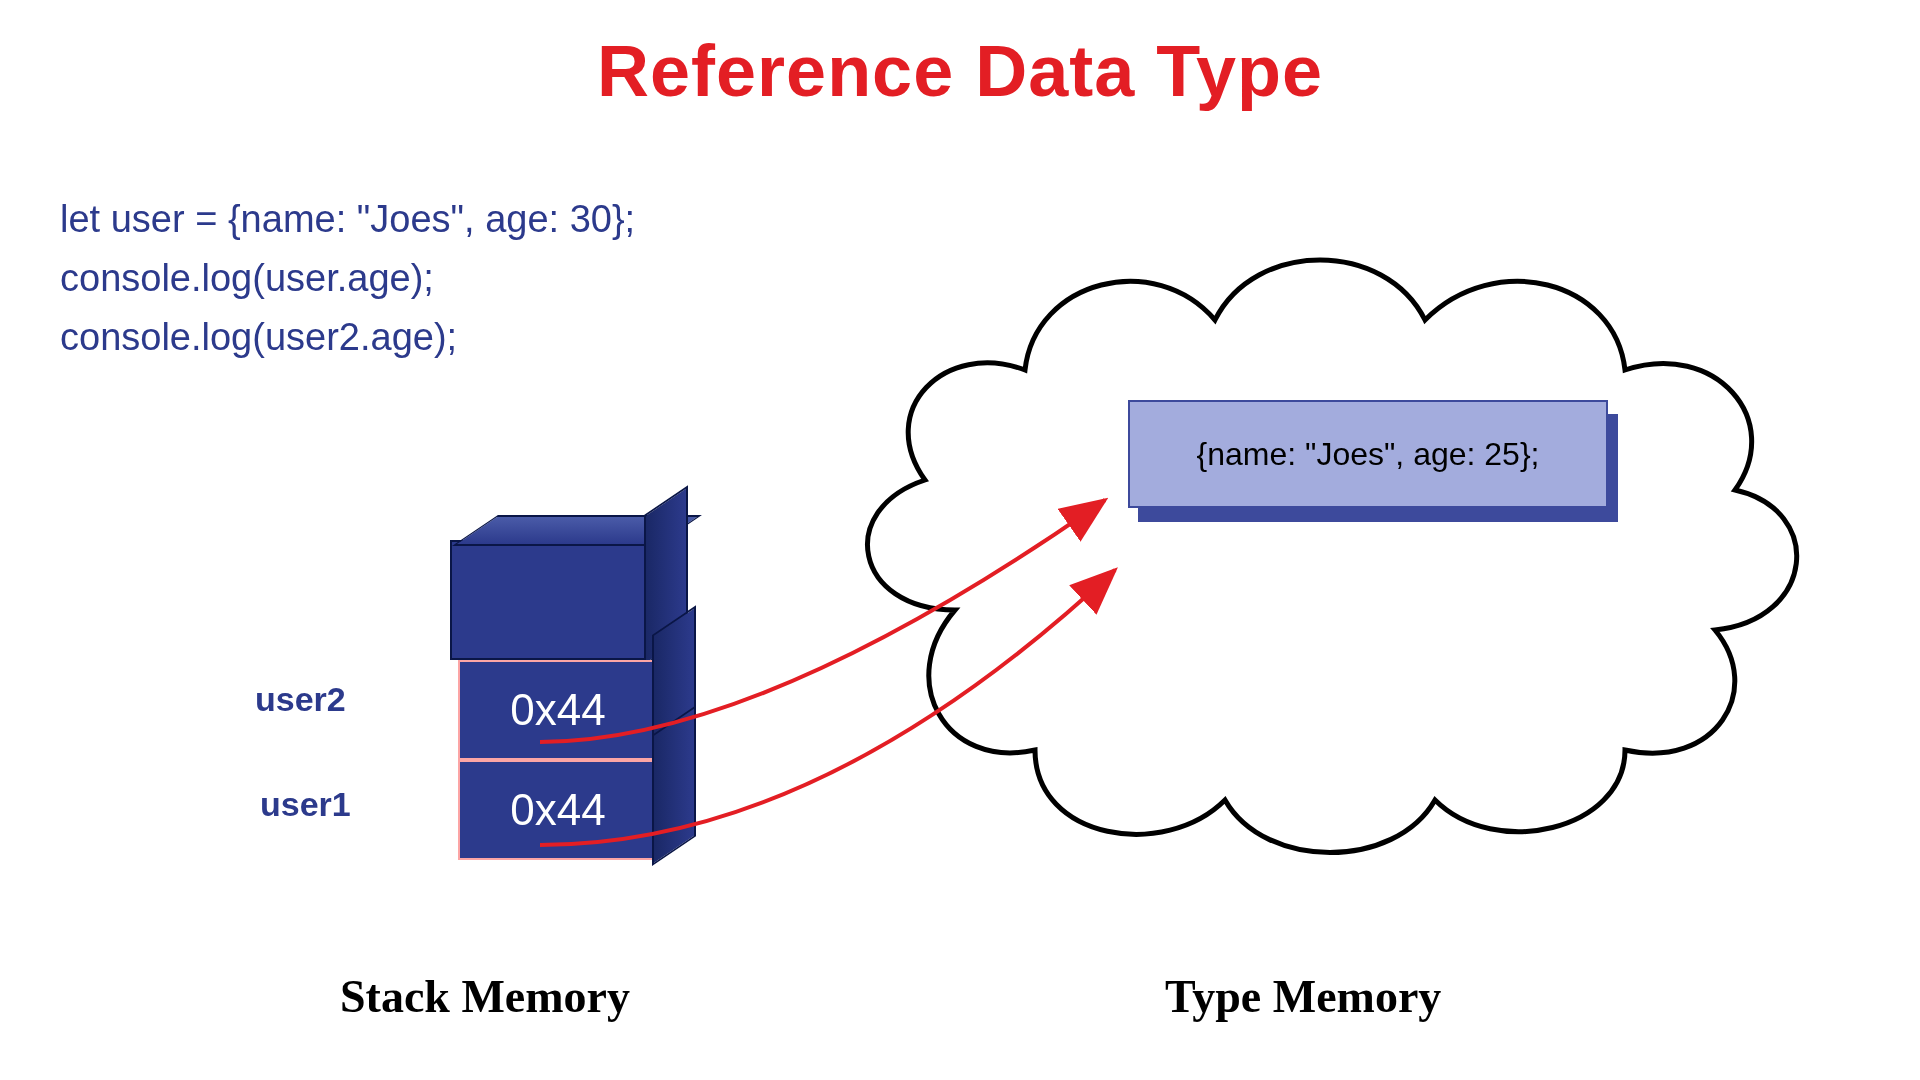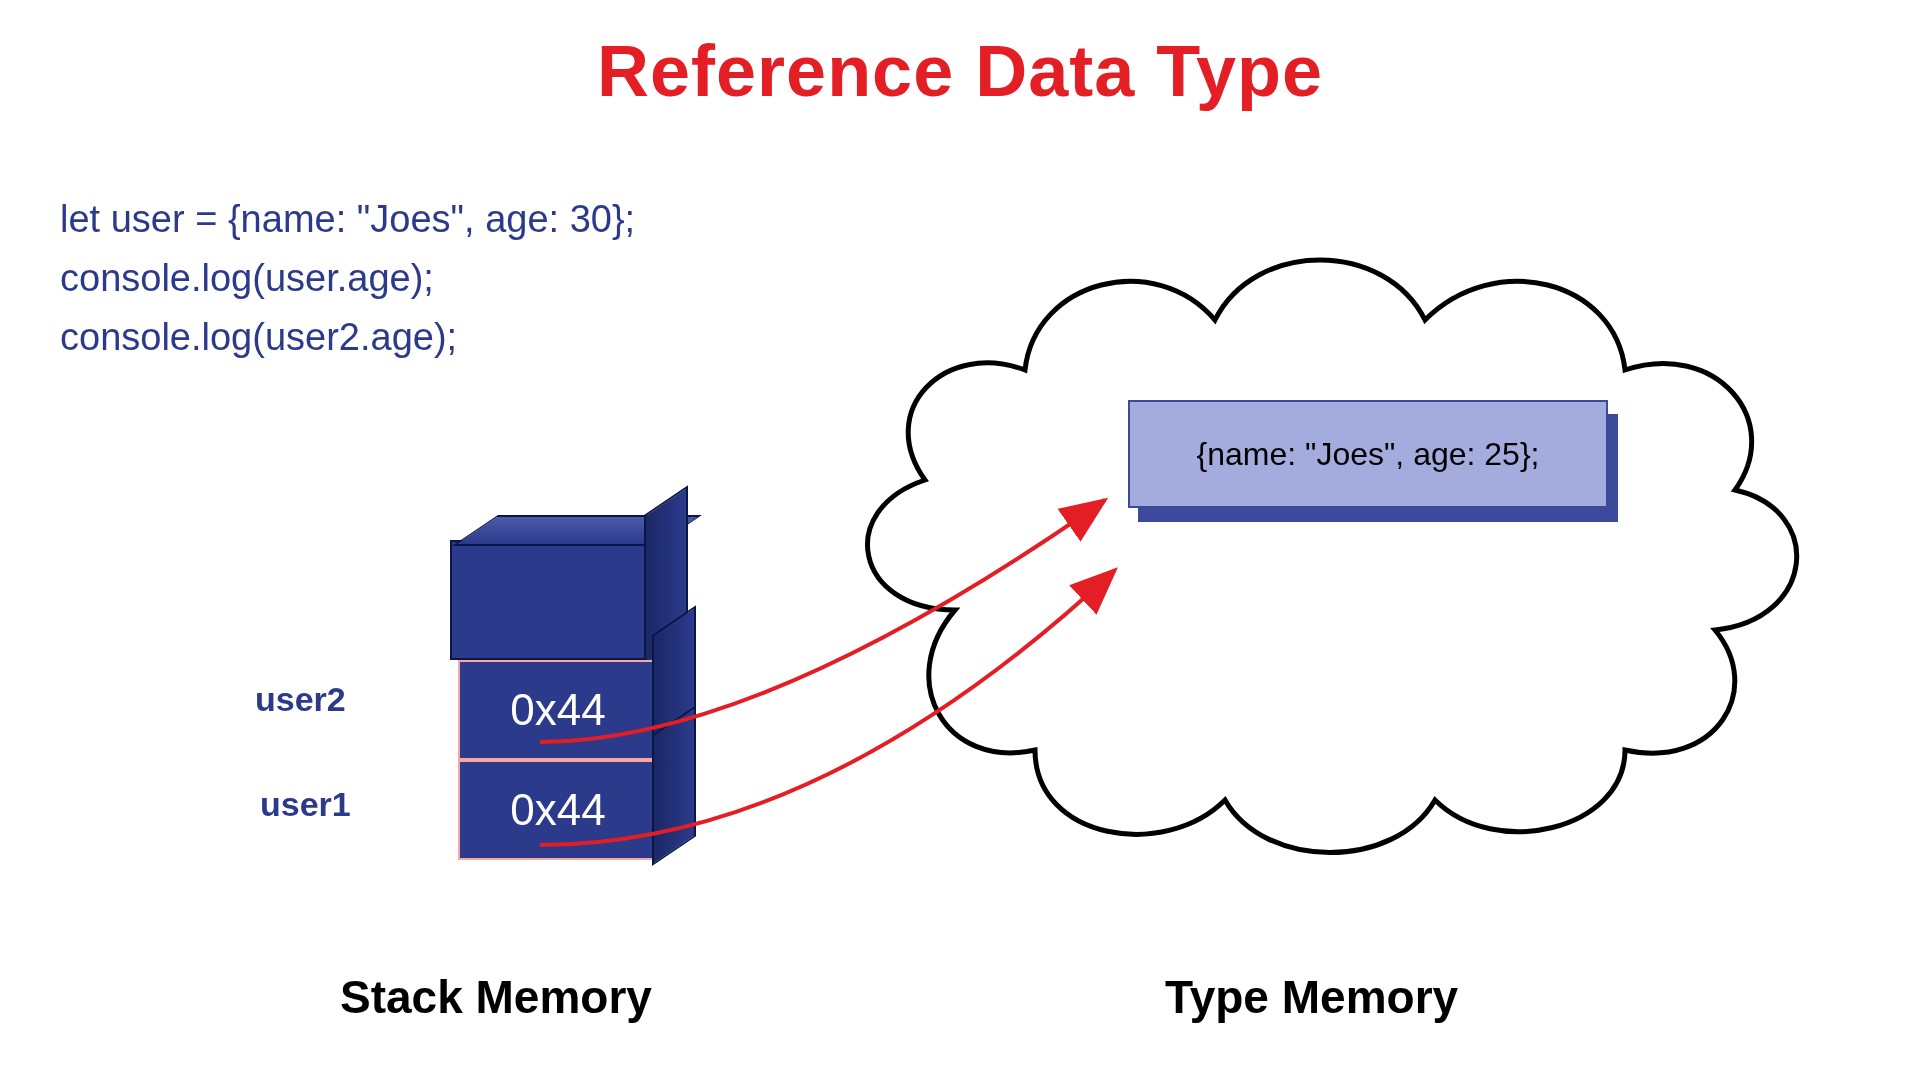--- a/index.html
+++ b/index.html
@@ -105,20 +105,21 @@
     color: #2c3a8c;
   }
   .label-user2 { top: 680px; left: 255px; }
   .label-user1 { top: 785px; left: 260px; }
   .memory-label {
     position: absolute;
     top: 970px;
     font-size: 46px;
     font-weight: 800;
     color: #000000;
+    font-family: Liberation Serif, serif;
   }
   .stack-mem-label { left: 340px; }
   .heap-mem-label { left: 1165px; }
   .cloud {
     position: absolute;
     top: 190px;
     left: 795px;
     width: 1080px;
     height: 680px;
   }

